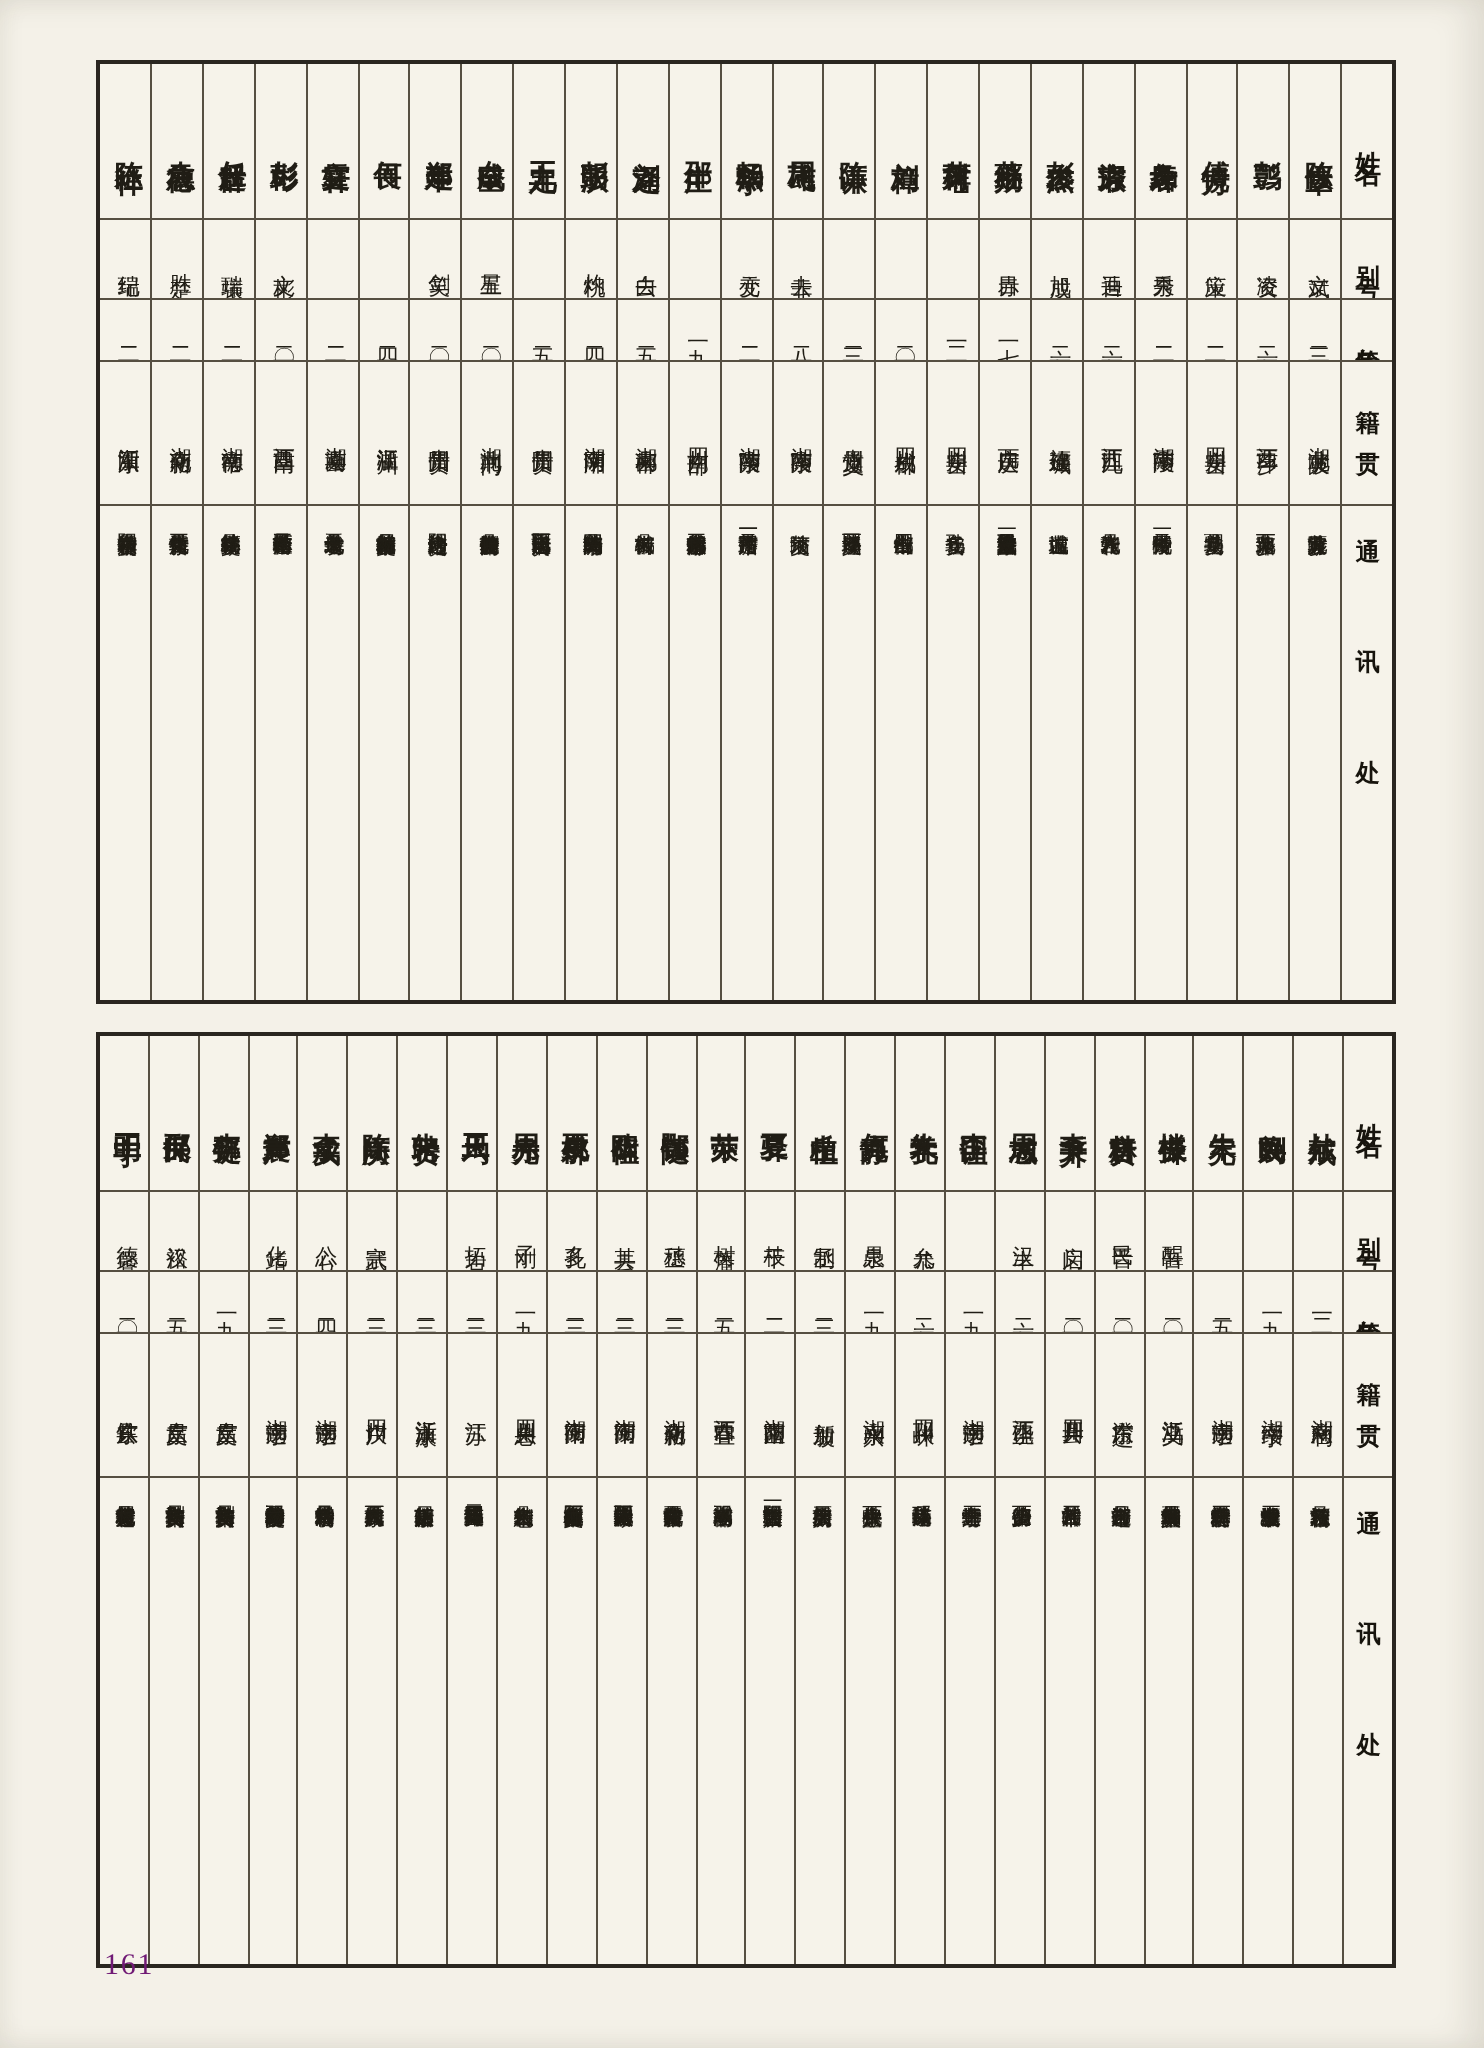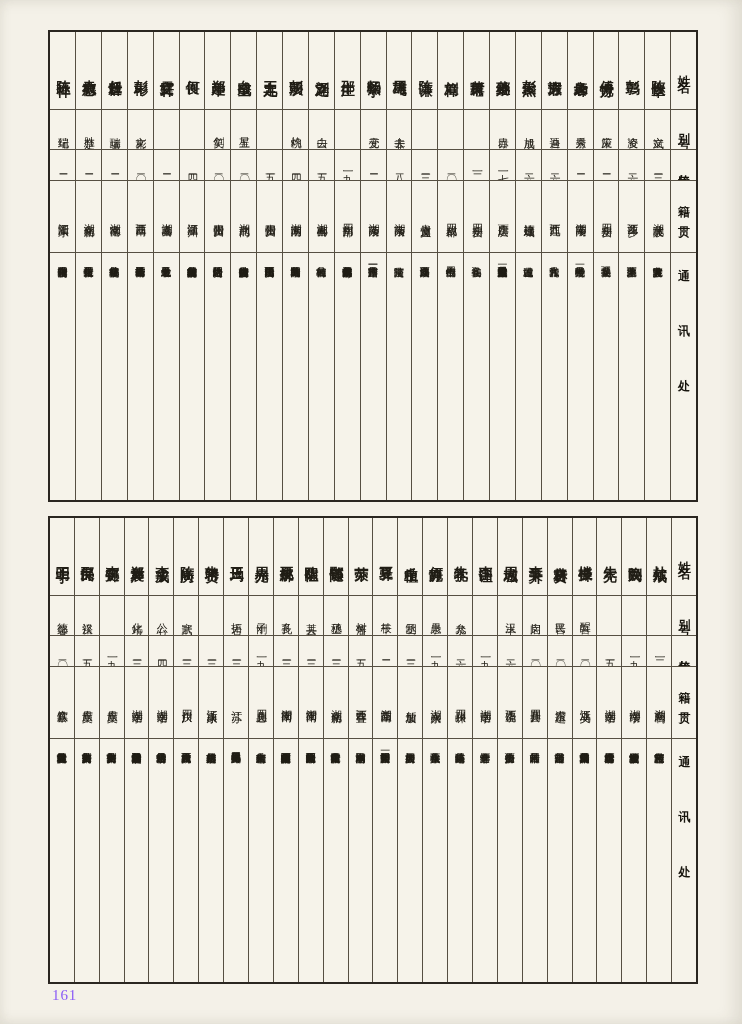--- a/index.html
+++ b/index.html
@@ -58,24 +58,24 @@
   .t-origin  { font-size: 11px; letter-spacing: .06em; }
   .t-address { font-size: 10px; line-height: 1.1; }
   .head .vtext { font-weight: bold; color: #17140d; }
   .hspread-name    { font-size: 13px; letter-spacing: .4em; }
   .hspread-alias   { font-size: 12px; letter-spacing: .55em; }
   .hspread-age     { font-size: 12px; letter-spacing: .12em; }
   .hspread-origin  { font-size: 12px; letter-spacing: 1.7em; }
   .hspread-address { font-size: 12px; letter-spacing: 4.6em; }
   .page-number {
     position: absolute;
-    left: 52px; bottom: 20px;
+    left: 52px; bottom: 32px;
     font-size: 15px;
     letter-spacing: .06em;
-    color: #8b5cf6;
+    color: #701a75;
   }
 </style>
 </head>
 <body>
 
 <div class="page">
   <div class="tables">
     <section class="reg-table">
         <div class="col header-col">
           <div class="cell head cell-name">

